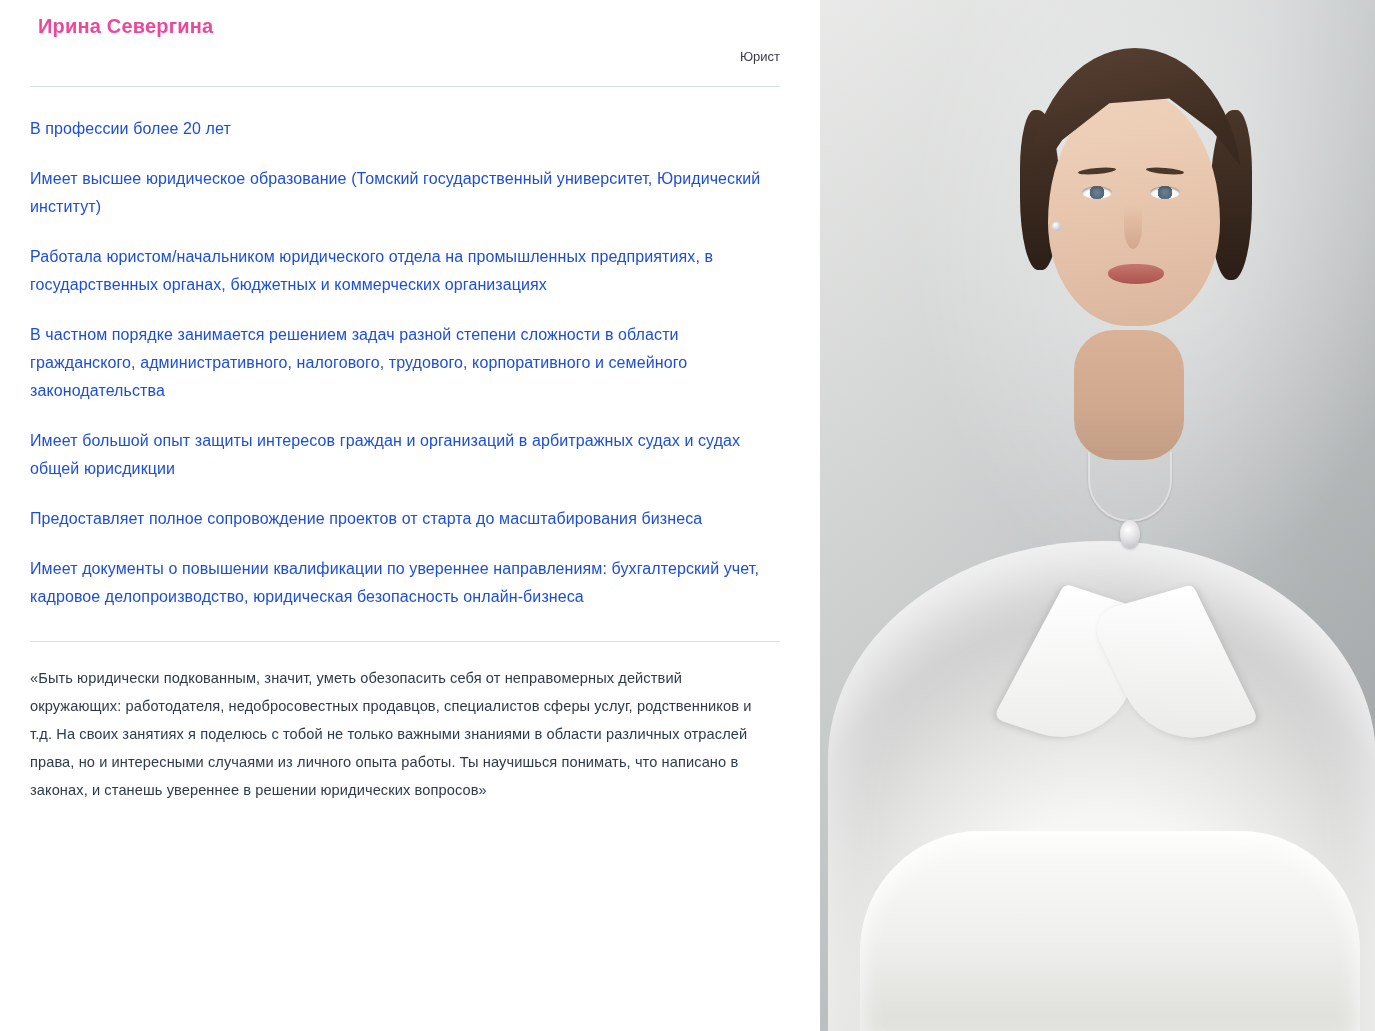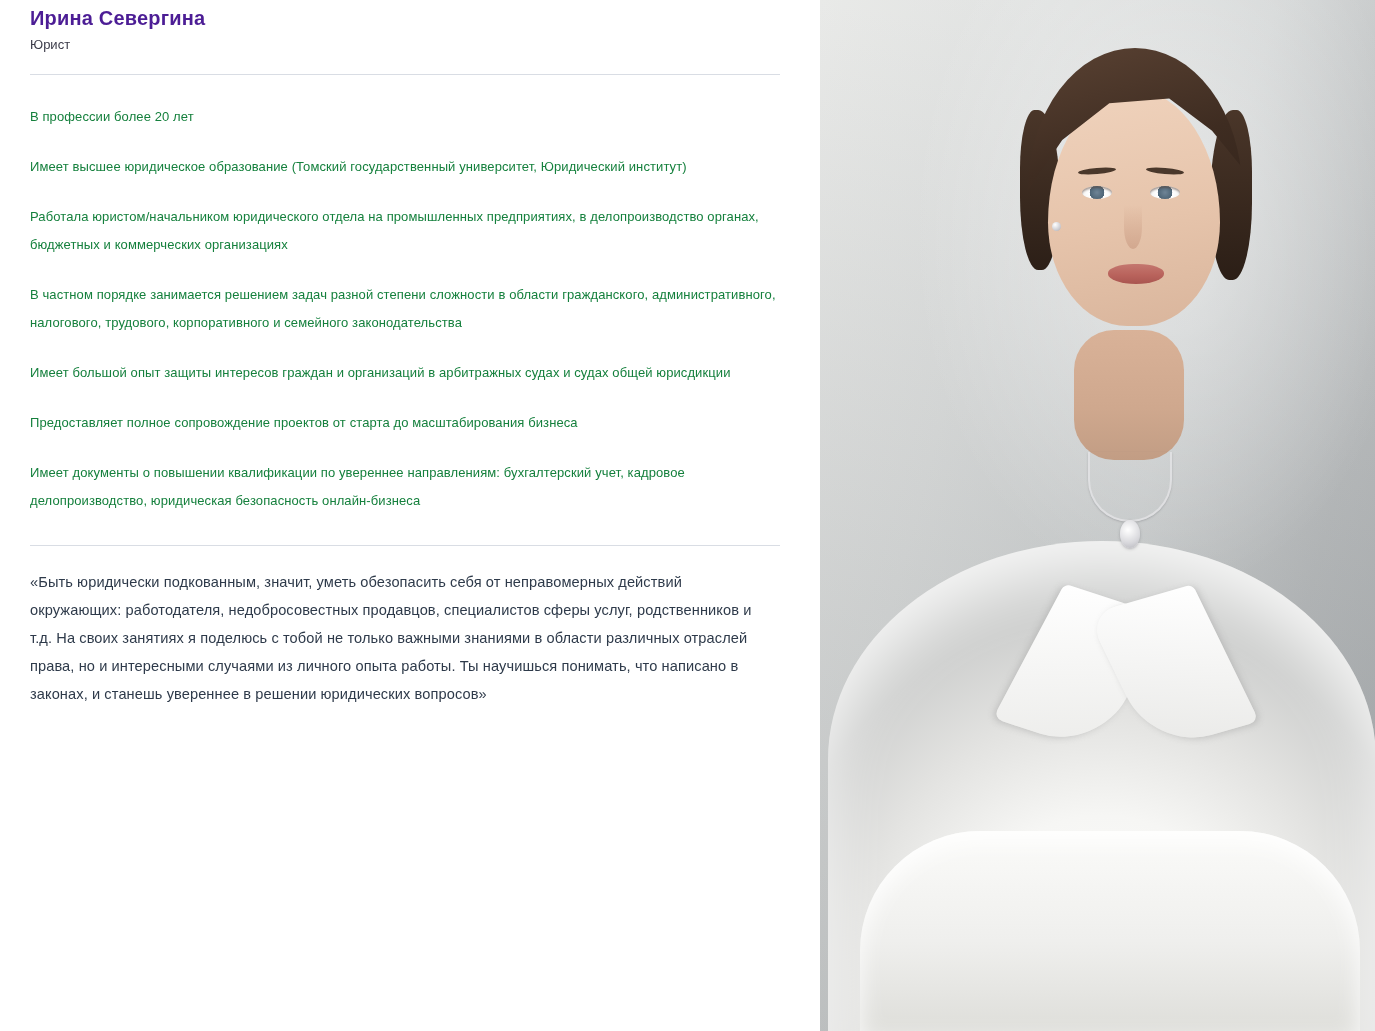--- a/index.html
+++ b/index.html
@@ -26,51 +26,52 @@
     width: 820px;
     height: 100%;
     padding: 0 40px 0 30px;
     overflow: hidden;
     background: #ffffff;
   }
 
   .profile-name {
     font-size: 20px;
     font-weight: bold;
-    color: #4c1d95;
+    color: #ec4899;
     letter-spacing: 0.2px;
-    margin: 0;
+    margin: 8px;
     padding-top: 4px;
     line-height: 28px;
   }
 
   .profile-role {
     font-size: 13px;
     color: #3a3a48;
     margin: 4px 0 0 0;
     line-height: 18px;
+    text-align: right;
   }
 
   .rule {
     height: 1px;
     background: #d9dde4;
     margin: 20px 0 0 0;
     width: 750px;
   }
 
   .bio-list {
     margin: 0;
     padding: 0;
     list-style: none;
   }
 
   .bio-item {
-    font-size: 13px;
+    font-size: 16px;
     line-height: 28px;
-    color: #15803d;
+    color: #1d4ed8;
     letter-spacing: 0.1px;
     margin: 0;
     padding: 0;
   }
 
   .bio-item:first-child { margin-top: 28px; }
   .bio-item + .bio-item { margin-top: 22px; }
 
   .rule-bottom {
     height: 1px;
@@ -296,21 +297,21 @@
 
     <h1 class="profile-name">Ирина Севергина</h1>
 
     <p class="profile-role">Юрист</p>
 
     <div class="rule"></div>
 
     <ul class="bio-list">
       <li class="bio-item">В профессии более 20 лет</li>
       <li class="bio-item">Имеет высшее юридическое образование (Томский государственный университет, Юридический институт)</li>
-      <li class="bio-item">Работала юристом/начальником юридического отдела на промышленных предприятиях, в делопроизводство органах, бюджетных и коммерческих организациях</li>
+      <li class="bio-item">Работала юристом/начальником юридического отдела на промышленных предприятиях, в государственных органах, бюджетных и коммерческих организациях</li>
       <li class="bio-item">В частном порядке занимается решением задач разной степени сложности в области гражданского, административного, налогового, трудового, корпоративного и семейного законодательства</li>
       <li class="bio-item">Имеет большой опыт защиты интересов граждан и организаций в арбитражных судах и судах общей юрисдикции</li>
       <li class="bio-item">Предоставляет полное сопровождение проектов от старта до масштабирования бизнеса</li>
       <li class="bio-item">Имеет документы о повышении квалификации по увереннее направлениям: бухгалтерский учет, кадровое делопроизводство, юридическая безопасность онлайн-бизнеса</li>
     </ul>
 
     <div class="rule-bottom"></div>
 
     <p class="quote">«Быть юридически подкованным, значит, уметь обезопасить себя от неправомерных действий окружающих: работодателя, недобросовестных продавцов, специалистов сферы услуг, родственников и т.д. На своих занятиях я поделюсь с тобой не только важными знаниями в области различных отраслей права, но и интересными случаями из личного опыта работы. Ты научишься понимать, что написано в законах, и станешь увереннее в решении юридических вопросов»</p>
 

